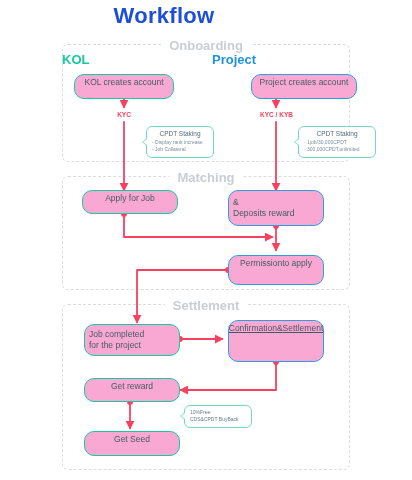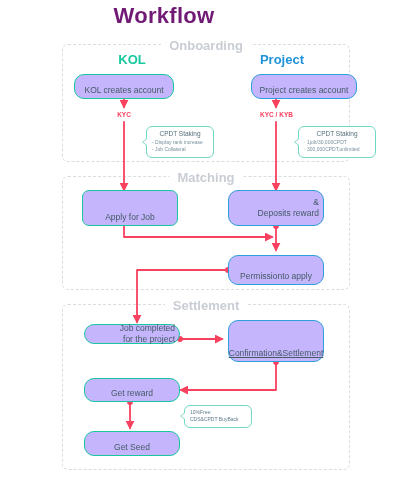--- a/index.html
+++ b/index.html
@@ -6,47 +6,47 @@
   body{
     width:412px;height:480px;
     background:#ffffff;
     font-family:"Liberation Sans", sans-serif;
     overflow:hidden;
     position:relative;
   }
   #page-title{
     position:absolute;top:3px;left:0;width:328px;
     text-align:center;
-    font-size:22px;font-weight:bold;color:#701a75;
+    font-size:22px;font-weight:bold;color:#1d4ed8;
     letter-spacing:.3px;
   }
   .section{
     position:absolute;left:62px;width:288px;
     border:1px dashed #d8dde2;border-radius:6px;
     box-sizing:border-box;
   }
   #sec-onboarding{top:44px;height:118px;}
   #sec-matching{top:176px;height:114px;}
   #sec-settlement{top:304px;height:166px;}
   .section-label{
     position:absolute;top:-7px;left:50%;transform:translateX(-50%);
     background:#ffffff;padding:0 8px;
     font-size:13px;color:#c9ced4;font-weight:bold;white-space:nowrap;
   }
   .col-head{
-    position:absolute;text-align:center;width:140px;
+    position:absolute;width:140px;
     font-size:13px;font-weight:bold;
   }
   #head-kol{top:52px;left:62px;color:#18c9a0;}
   #head-project{top:52px;left:212px;color:#1f93d9;}
 
   .node{
     position:absolute;box-sizing:border-box;
-    border-radius:10px;background:#c4b5fd;
-    display:flex;align-items:flex-end;justify-content:center;
+    border-radius:10px;background:#f9a8d4;
+    display:flex;align-items:flex-start;justify-content:center;
     text-align:center;
     font-size:8.5px;color:#455a64;
     line-height:1.35;
     padding:2px 4px;
   }
   .node.kol{border:1.6px solid #18c9a0;}
   .node.prj{border:1.6px solid #2e9fdc;}
 
   .kyc-label{
     position:absolute;font-size:6.5px;font-weight:bold;color:#f8405f;
@@ -145,35 +145,35 @@
   <div class="c-line">- Job Collateral</div>
 </div>
 
 <div class="callout" style="left:298px;top:126px;width:78px;">
   <div class="tail"></div>
   <div class="c-title">CPDT Staking</div>
   <div class="c-line">· 1job/30,000CPDT</div>
   <div class="c-line">· 300,000CPDT,unlimited</div>
 </div>
 
-<div class="node kol" style="left:82px;top:190px;width:96px;height:36px;border-radius:7px;">
+<div class="node kol" style="left:82px;top:190px;width:96px;height:24px;">
   <span>Apply for Job</span>
 </div>
 
 <div class="node prj" style="left:228px;top:190px;width:96px;height:36px;flex-direction:column;">
   <span>&amp;</span>
   <span>Deposits reward</span>
 </div>
 
 <div class="node prj" style="left:228px;top:255px;width:96px;height:30px;">
   <span>Permission</span>
   <span>to apply</span>
 </div>
 
-<div class="node kol" style="left:84px;top:324px;width:96px;height:20px;flex-direction:column;">
+<div class="node kol" style="left:84px;top:324px;width:96px;height:32px;flex-direction:column;">
   <span>Job completed</span>
   <span>for the project</span>
 </div>
 
 <div class="node prj" style="left:228px;top:320px;width:96px;height:42px;flex-direction:row;text-decoration:underline;">
   <span>Confirmation</span>
   <span>&amp;</span>
   <span>Settlement</span>
 </div>
 

